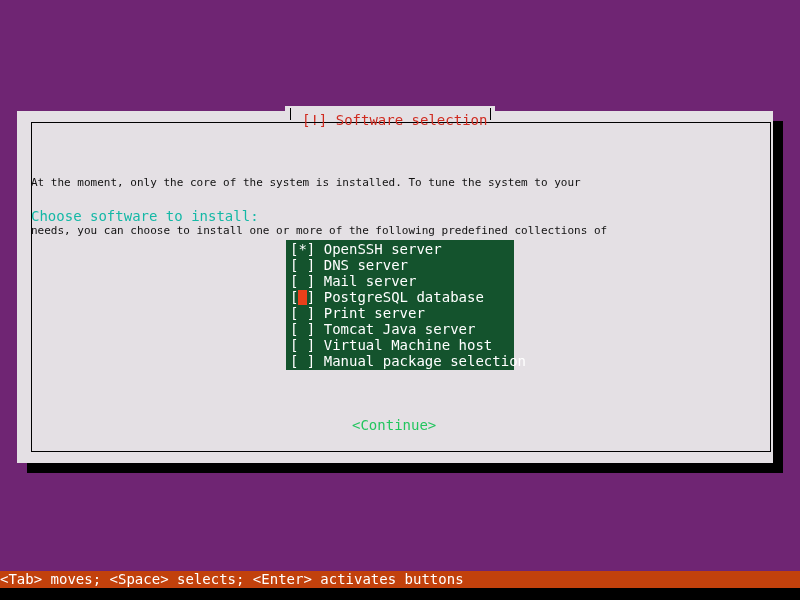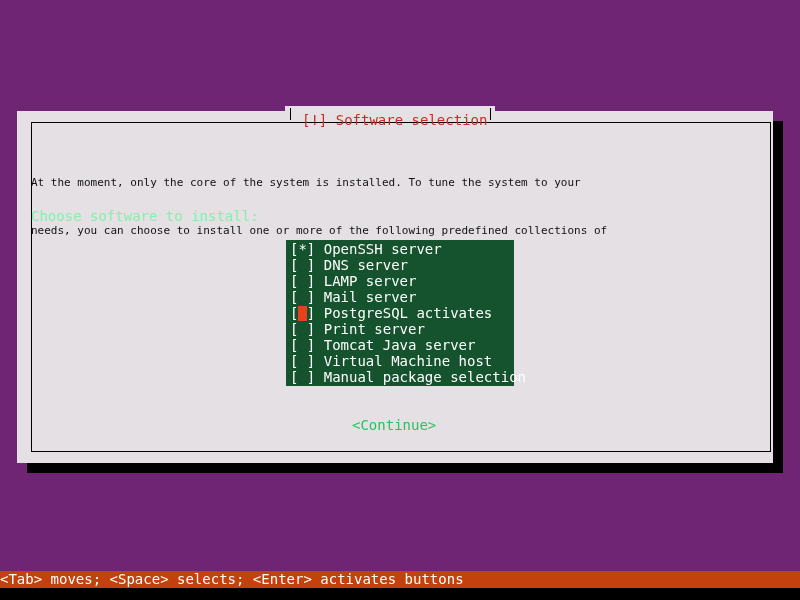--- a/index.html
+++ b/index.html
@@ -94,21 +94,21 @@
     font-size: 11px;
     line-height: 16px;
     white-space: pre;
   }
   .body-text .line { display: block; }
 
   .prompt-text {
     position: absolute;
     left: 31px;
     top: 208px;
-    color: #86efac;
+    color: #14b8a6;
     font-size: 14px;
     line-height: 16px;
     white-space: pre;
   }
 
   
   .listbox {
     position: absolute;
     left: 286px;
     top: 240px;
@@ -196,23 +196,22 @@
   <div class="body-text">
     <span class="line">At the moment, only the core of the system is installed. To tune the system to your</span>
     <span class="line">needs, you can choose to install one or more of the following predefined collections of</span>
   </div>
 
   <div class="prompt-text">Choose software to install:</div>
 
   <div class="listbox" style="background: #14532d; color: rgb(255, 255, 255);">
     <div class="list-row"><span class="cb">[*]</span><span> OpenSSH server</span></div>
     <div class="list-row"><span class="cb">[ ]</span><span> DNS server</span></div>
-    <div class="list-row"><span class="cb">[ ]</span><span> LAMP server</span></div>
     <div class="list-row"><span class="cb">[ ]</span><span> Mail server</span></div>
-    <div class="list-row"><span class="cb">[ ]<span class="cursor-block" style="background: rgb(232, 64, 26);"></span></span><span> PostgreSQL activates</span></div>
+    <div class="list-row"><span class="cb">[ ]<span class="cursor-block" style="background: rgb(232, 64, 26);"></span></span><span> PostgreSQL database</span></div>
     <div class="list-row"><span class="cb">[ ]</span><span> Print server</span></div>
     <div class="list-row"><span class="cb">[ ]</span><span> Tomcat Java server</span></div>
     <div class="list-row"><span class="cb">[ ]</span><span> Virtual Machine host</span></div>
     <div class="list-row"><span class="cb">[ ]</span><span> Manual package selection</span></div>
   </div>
 
   <button class="continue-btn">&lt;Continue&gt;</button>
 
   <div class="helpbar" style="background: #c2410c; color: rgb(255, 255, 255);">&lt;Tab&gt; moves; &lt;Space&gt; selects; &lt;Enter&gt; activates buttons</div>
   <div class="bottom-black"></div>

